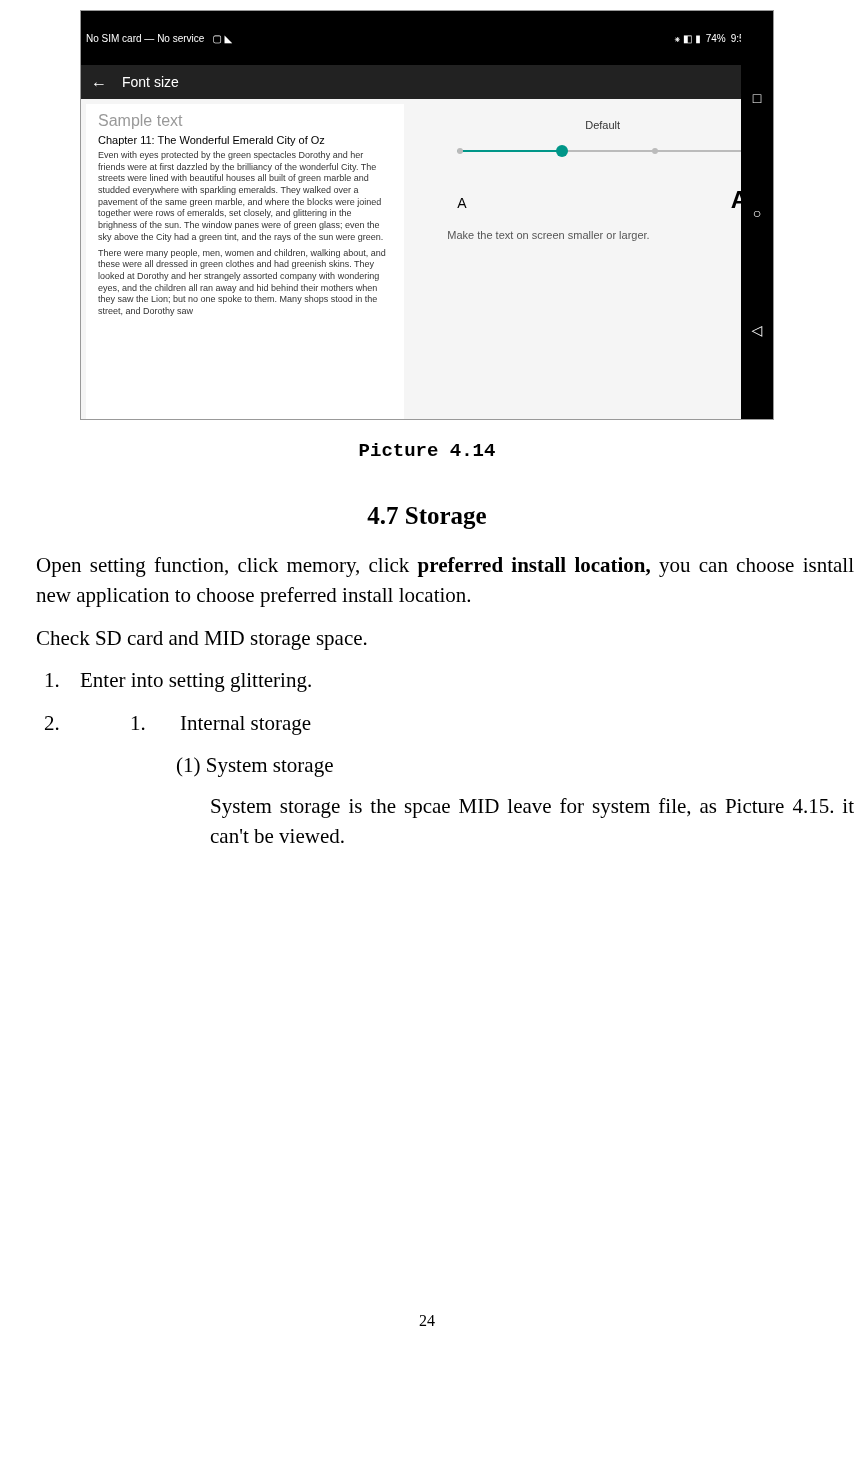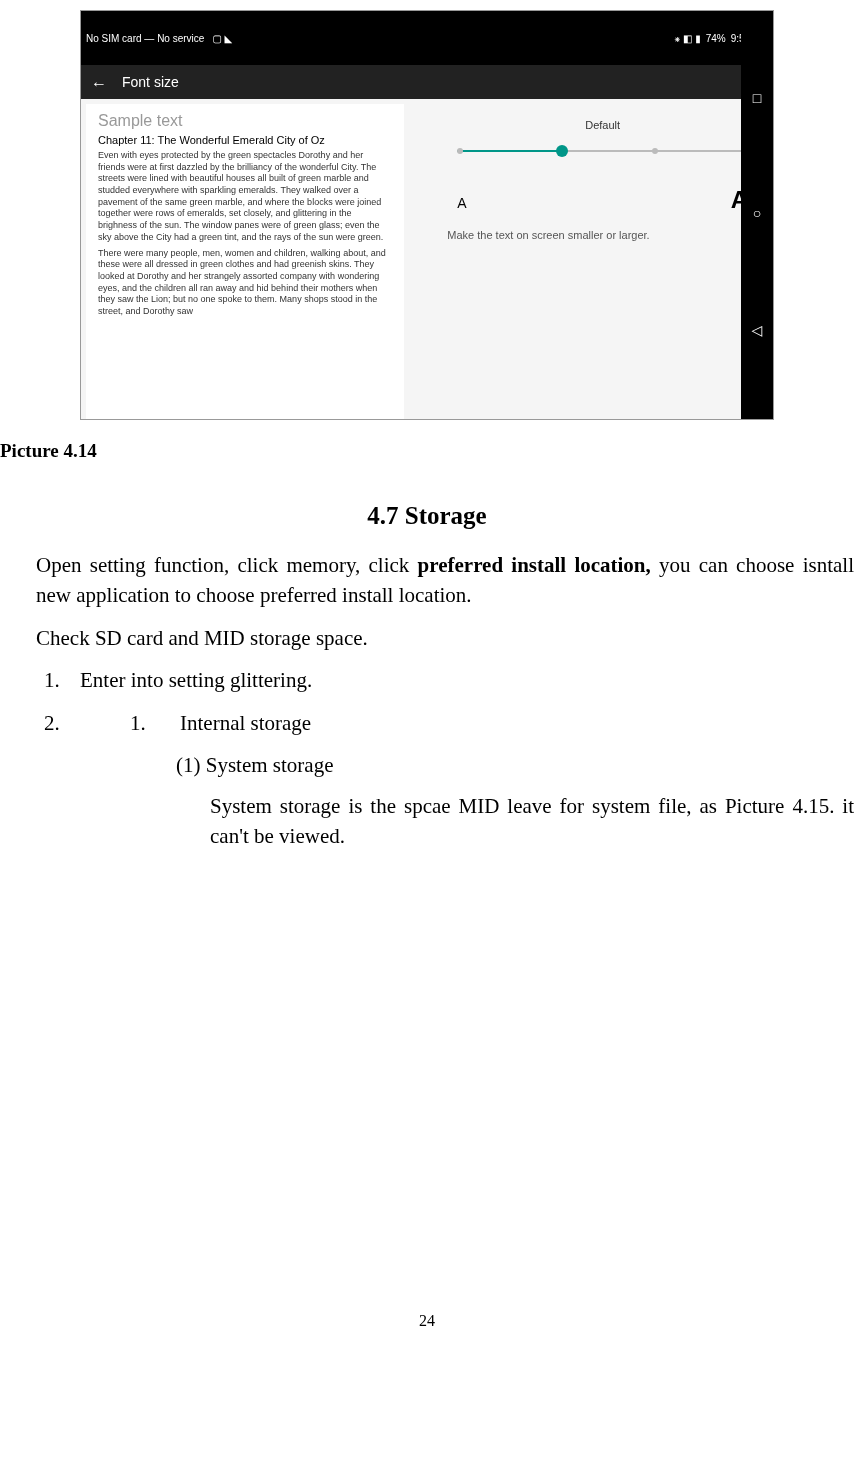--- a/index.html
+++ b/index.html
@@ -181,23 +181,25 @@
       flex-direction: column;
       justify-content: space-around;
       align-items: center;
       padding: 30px 0;
     }
     .nav-icon {
       color: #fff;
       font-size: 14px;
     }
     .caption {
+      text-align: center;
       font-weight: bold;
       font-size: 19px;
       margin: 15px 0 40px 0;
+      font-family: Liberation Mono, monospace;
     }
     .section-heading {
       font-size: 25px;
       font-weight: bold;
       margin: 30px 0 20px 0;
       text-align: center;
     }
     .body-para {
       font-size: 21px;
       margin: 0 0 12px 36px;

